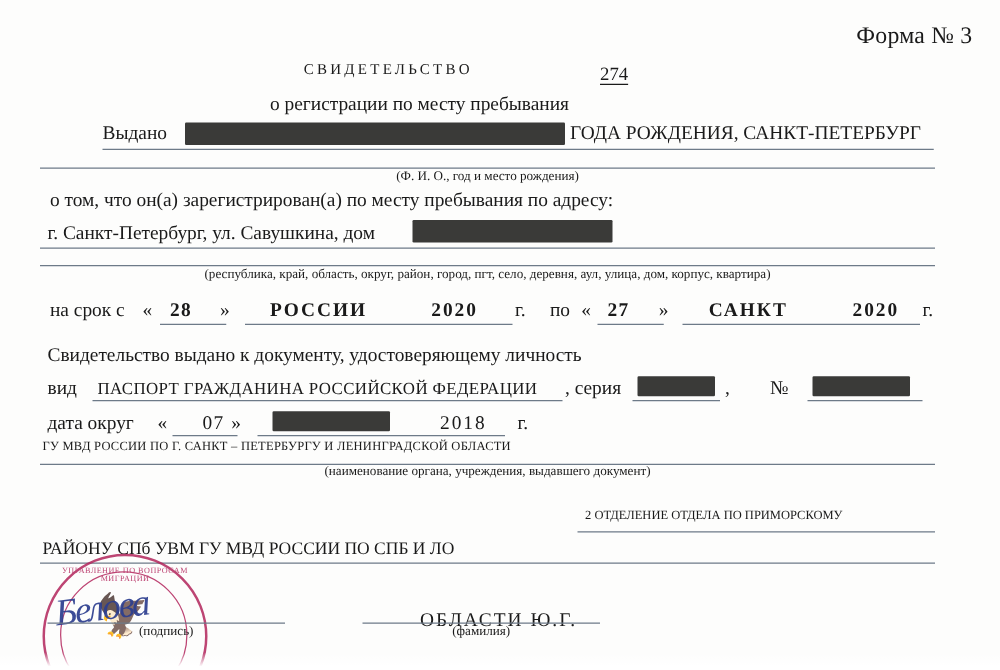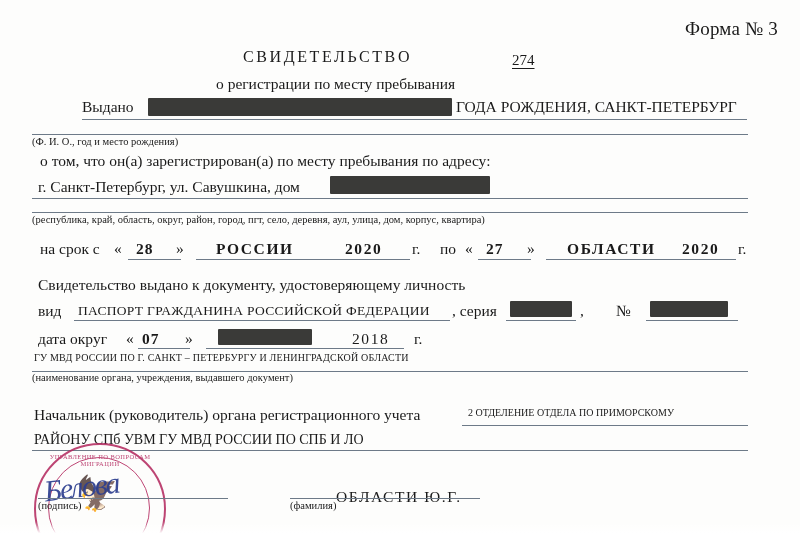--- a/index.html
+++ b/index.html
@@ -25,40 +25,40 @@
   .abs { position: absolute; }
   .form-no {
     right: 22px;
     top: 18px;
     font-size: 19px;
     letter-spacing: 0.2px;
   }
   .title-main {
     left: 243px;
     top: 48px;
-    font-size: 16px;
+    font-size: 12px;
     letter-spacing: 2.6px;
     font-weight: 400;
   }
   .title-num {
     left: 480px;
     top: 52px;
     font-size: 15px;
     text-decoration: underline;
     text-underline-offset: 3px;
-    margin-left: 32px;
   }
   .title-sub {
     left: 216px;
     top: 75px;
     font-size: 15.5px;
   }
   .lbl { font-size: 15.5px; }
   .small-c {
     font-size: 10.5px;
+    text-align: center;
     width: 100%;
   }
   .rule {
     border-bottom: 1px solid #6d7a88;
     height: 0;
   }
   .redact {
     background: #3a3a38;
     height: 15px;
     border-radius: 1px;
@@ -148,21 +148,21 @@
   <div class="abs lbl" style="left:114px; top:240px;">«</div>
   <div class="abs lbl" style="left:136px; top:240px; font-weight:bold; letter-spacing:1px;">28</div>
   <div class="abs lbl" style="left:176px; top:240px;">»</div>
   <div class="abs lbl spaced" style="left:216px; top:240px; font-weight:bold;">РОССИИ</div>
   <div class="abs lbl spaced" style="left:345px; top:240px; font-weight:bold;">2020</div>
   <div class="abs lbl" style="left:412px; top:240px;">г.</div>
   <div class="abs lbl" style="left:440px; top:240px;">по</div>
   <div class="abs lbl" style="left:465px; top:240px;">«</div>
   <div class="abs lbl" style="left:486px; top:240px; font-weight:bold; letter-spacing:1px;">27</div>
   <div class="abs lbl" style="left:527px; top:240px;">»</div>
-  <div class="abs lbl spaced" style="left:567px; top:240px; font-weight:bold;">ОБЛАСТИ</div>
+  <div class="abs lbl spaced" style="left:567px; top:240px; font-weight:bold;">САНКТ</div>
   <div class="abs lbl spaced" style="left:682px; top:240px; font-weight:bold;">2020</div>
   <div class="abs lbl" style="left:738px; top:240px;">г.</div>
 
   <div class="abs rule" style="left:128px; top:259px; width:53px;"></div>
   <div class="abs rule" style="left:196px; top:259px; width:214px;"></div>
   <div class="abs rule" style="left:478px; top:259px; width:53px;"></div>
   <div class="abs rule" style="left:546px; top:259px; width:190px;"></div>
 
   <div class="abs lbl" style="left:38px; top:276px;">Свидетельство выдано к документу, удостоверяющему личность</div>
 
@@ -172,33 +172,32 @@
   <div class="abs redact" style="left:510px; top:301px; width:62px; height:16px;"></div>
   <div class="abs lbl" style="left:580px; top:302px;">,</div>
   <div class="abs lbl" style="left:616px; top:302px;">№</div>
   <div class="abs redact" style="left:650px; top:301px; width:78px; height:16px;"></div>
   <div class="abs rule" style="left:74px; top:320px; width:376px;"></div>
   <div class="abs rule" style="left:506px; top:320px; width:70px;"></div>
   <div class="abs rule" style="left:646px; top:320px; width:92px;"></div>
 
   <div class="abs lbl" style="left:38px; top:330px;">дата округ</div>
   <div class="abs lbl" style="left:126px; top:330px;">«</div>
-  <div class="abs lbl" style="left:142px; top:330px; font-weight:bold; letter-spacing:1px;">07</div>
+  <div class="abs lbl" style="left:162px; top:330px; font-weight:normal; letter-spacing:1px;">07</div>
   <div class="abs lbl" style="left:185px; top:330px;">»</div>
   <div class="abs redact" style="left:218px; top:329px; width:94px; height:16px;"></div>
   <div class="abs lbl spaced" style="left:352px; top:330px;">2018</div>
   <div class="abs lbl" style="left:414px; top:330px;">г.</div>
   <div class="abs rule" style="left:138px; top:348px; width:52px;"></div>
   <div class="abs rule" style="left:206px; top:348px; width:198px;"></div>
 
   <div class="abs" style="left:34px; top:352px; font-size:10px; letter-spacing:0.2px;">ГУ  МВД  РОССИИ  ПО  Г. САНКТ – ПЕТЕРБУРГУ  И  ЛЕНИНГРАДСКОЙ ОБЛАСТИ</div>
   <div class="abs rule" style="left:32px; top:371px; width:716px;"></div>
   <div class="abs small-c" style="left:32px; top:372px; width:716px;">(наименование органа, учреждения, выдавшего документ)</div>
 
-  <div class="abs lbl" style="left:34px; top:406px;">Начальник (руководитель) органа регистрационного учета</div>
   <div class="abs" style="left:468px; top:407px; font-size:10px;">2 ОТДЕЛЕНИЕ ОТДЕЛА  ПО ПРИМОРСКОМУ</div>
   <div class="abs rule" style="left:462px; top:425px; width:286px;"></div>
 
   <div class="abs" style="left:34px; top:432px; font-size:14px;">РАЙОНУ СПб УВМ  ГУ  МВД  РОССИИ  ПО СПБ  И  ЛО</div>
   <div class="abs rule" style="left:32px; top:450px; width:716px;"></div>
 
   <div class="abs stamp">
     <div class="stamp-inner"></div>
     <div class="stamp-txt" style="top:8px;">УПРАВЛЕНИЕ ПО ВОПРОСАМ МИГРАЦИИ</div>
     <div class="stamp-emblem">🦅</div>

